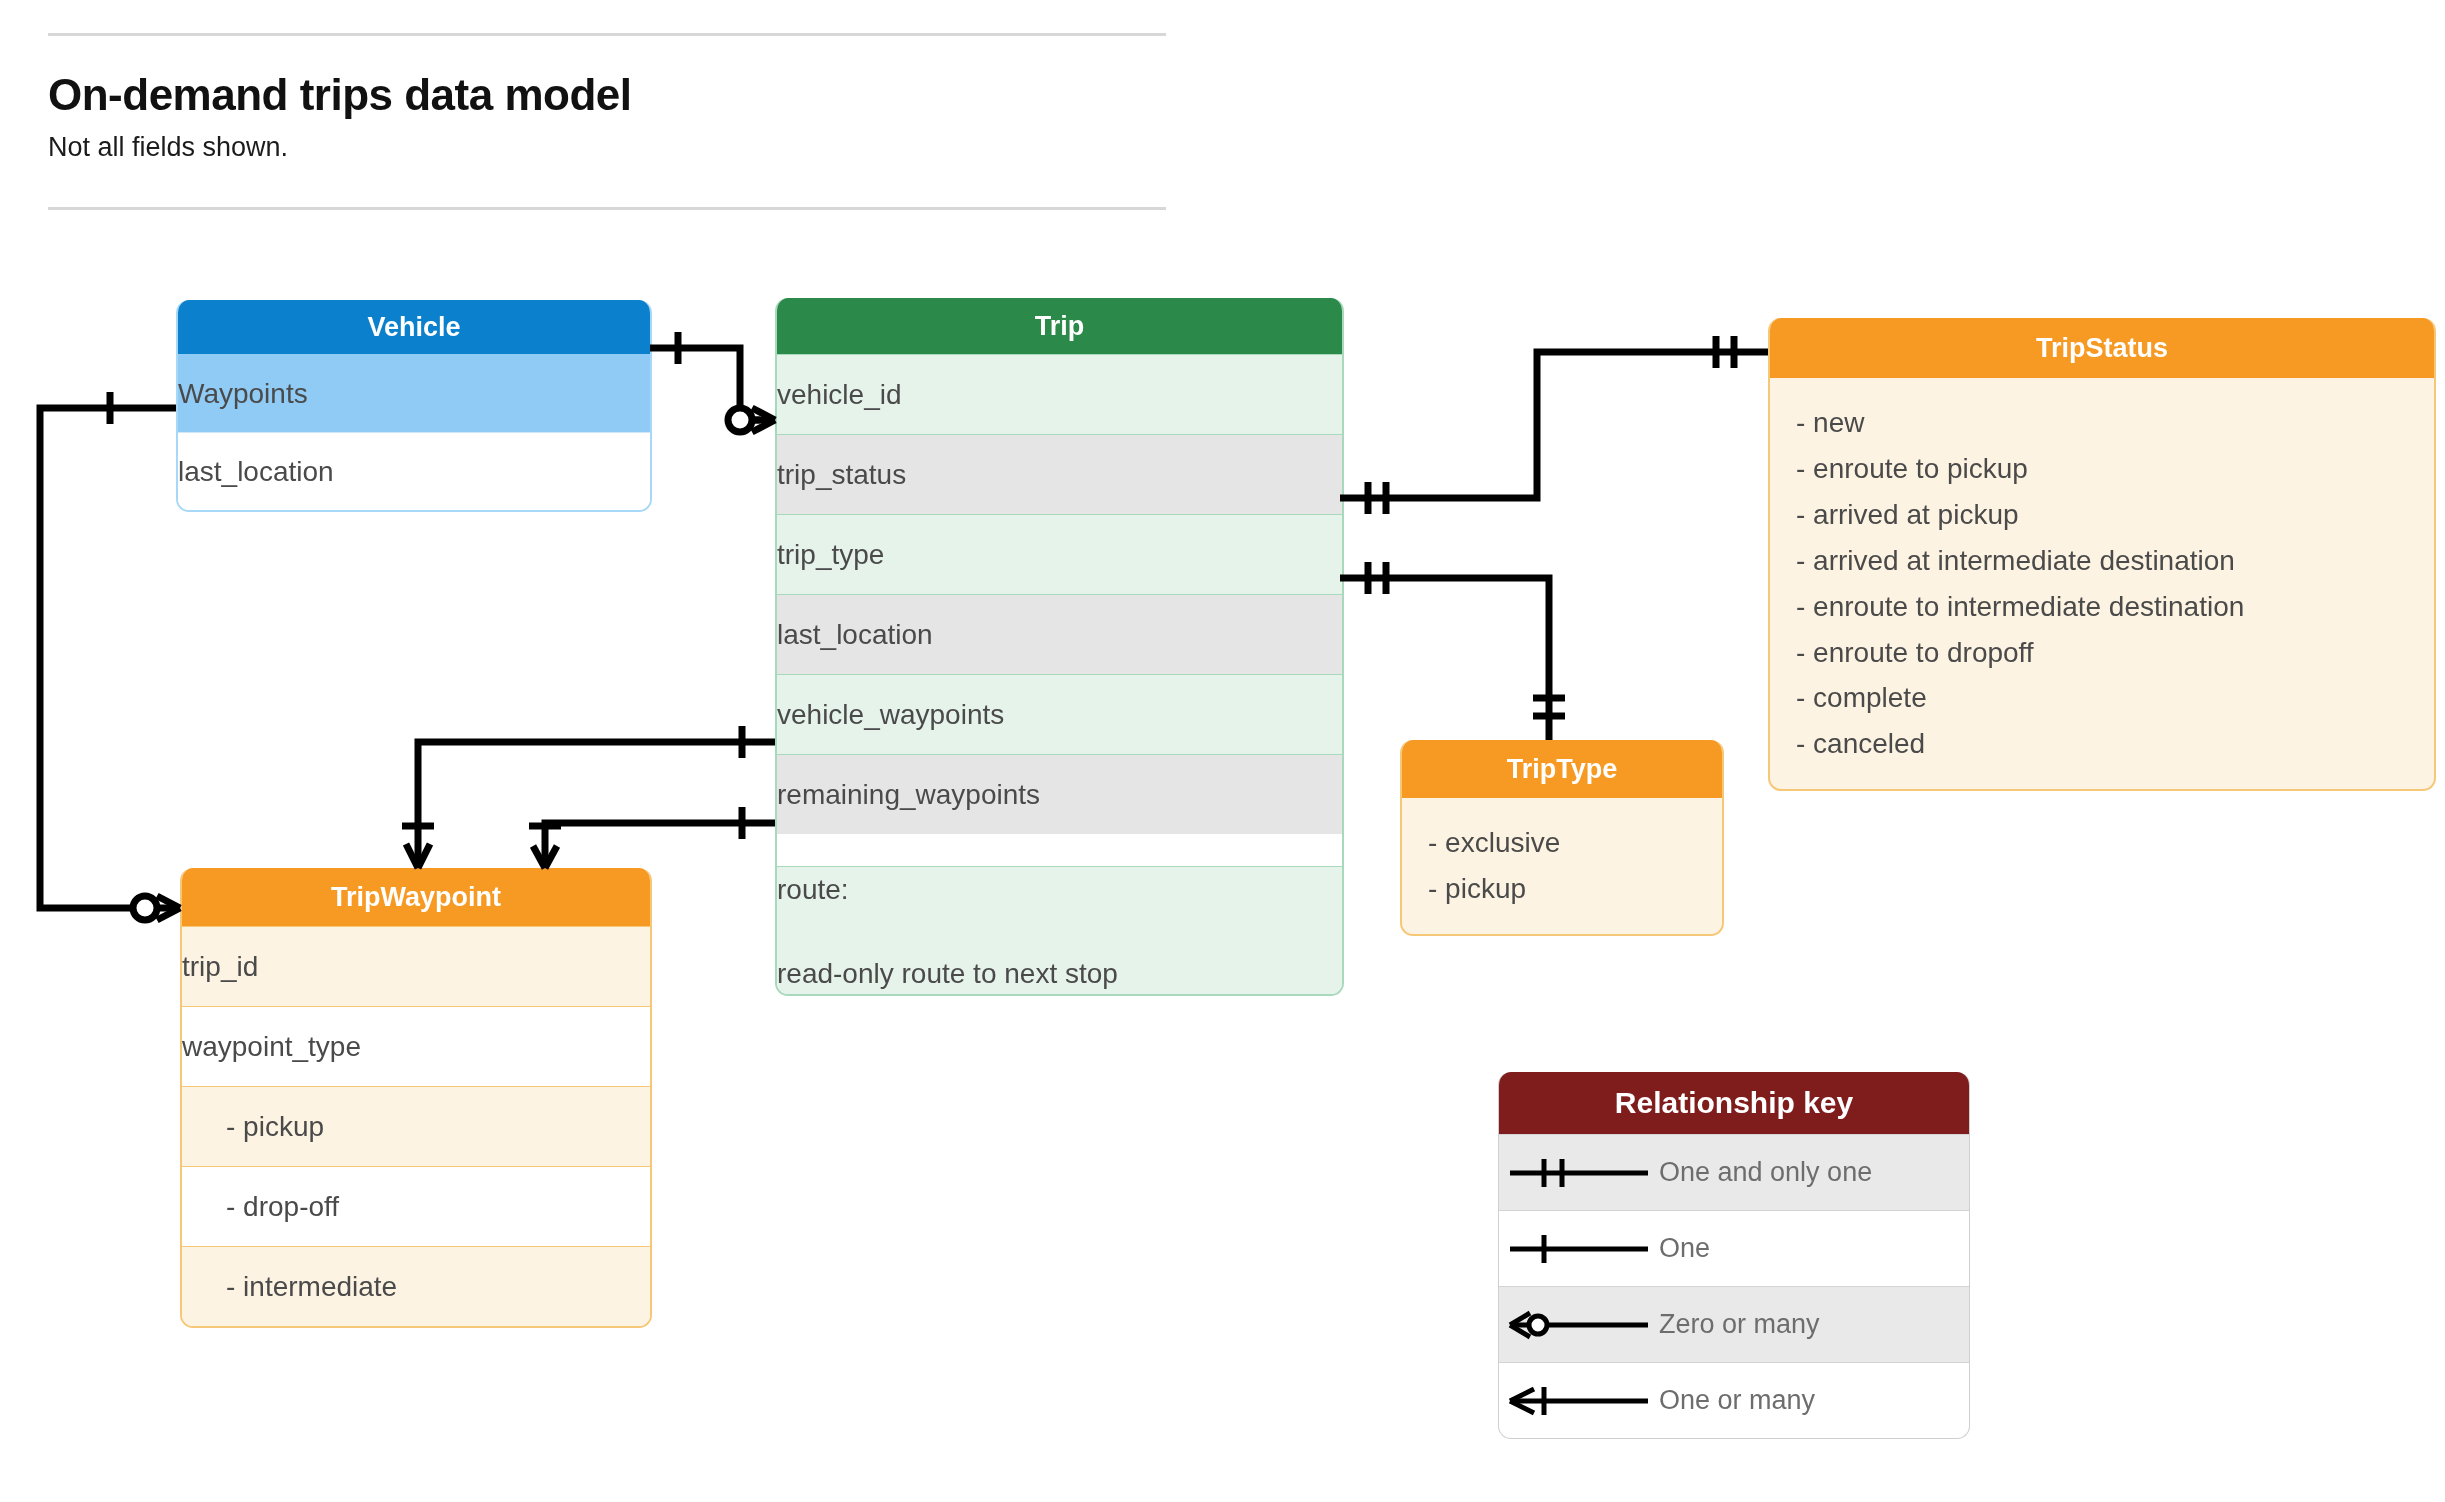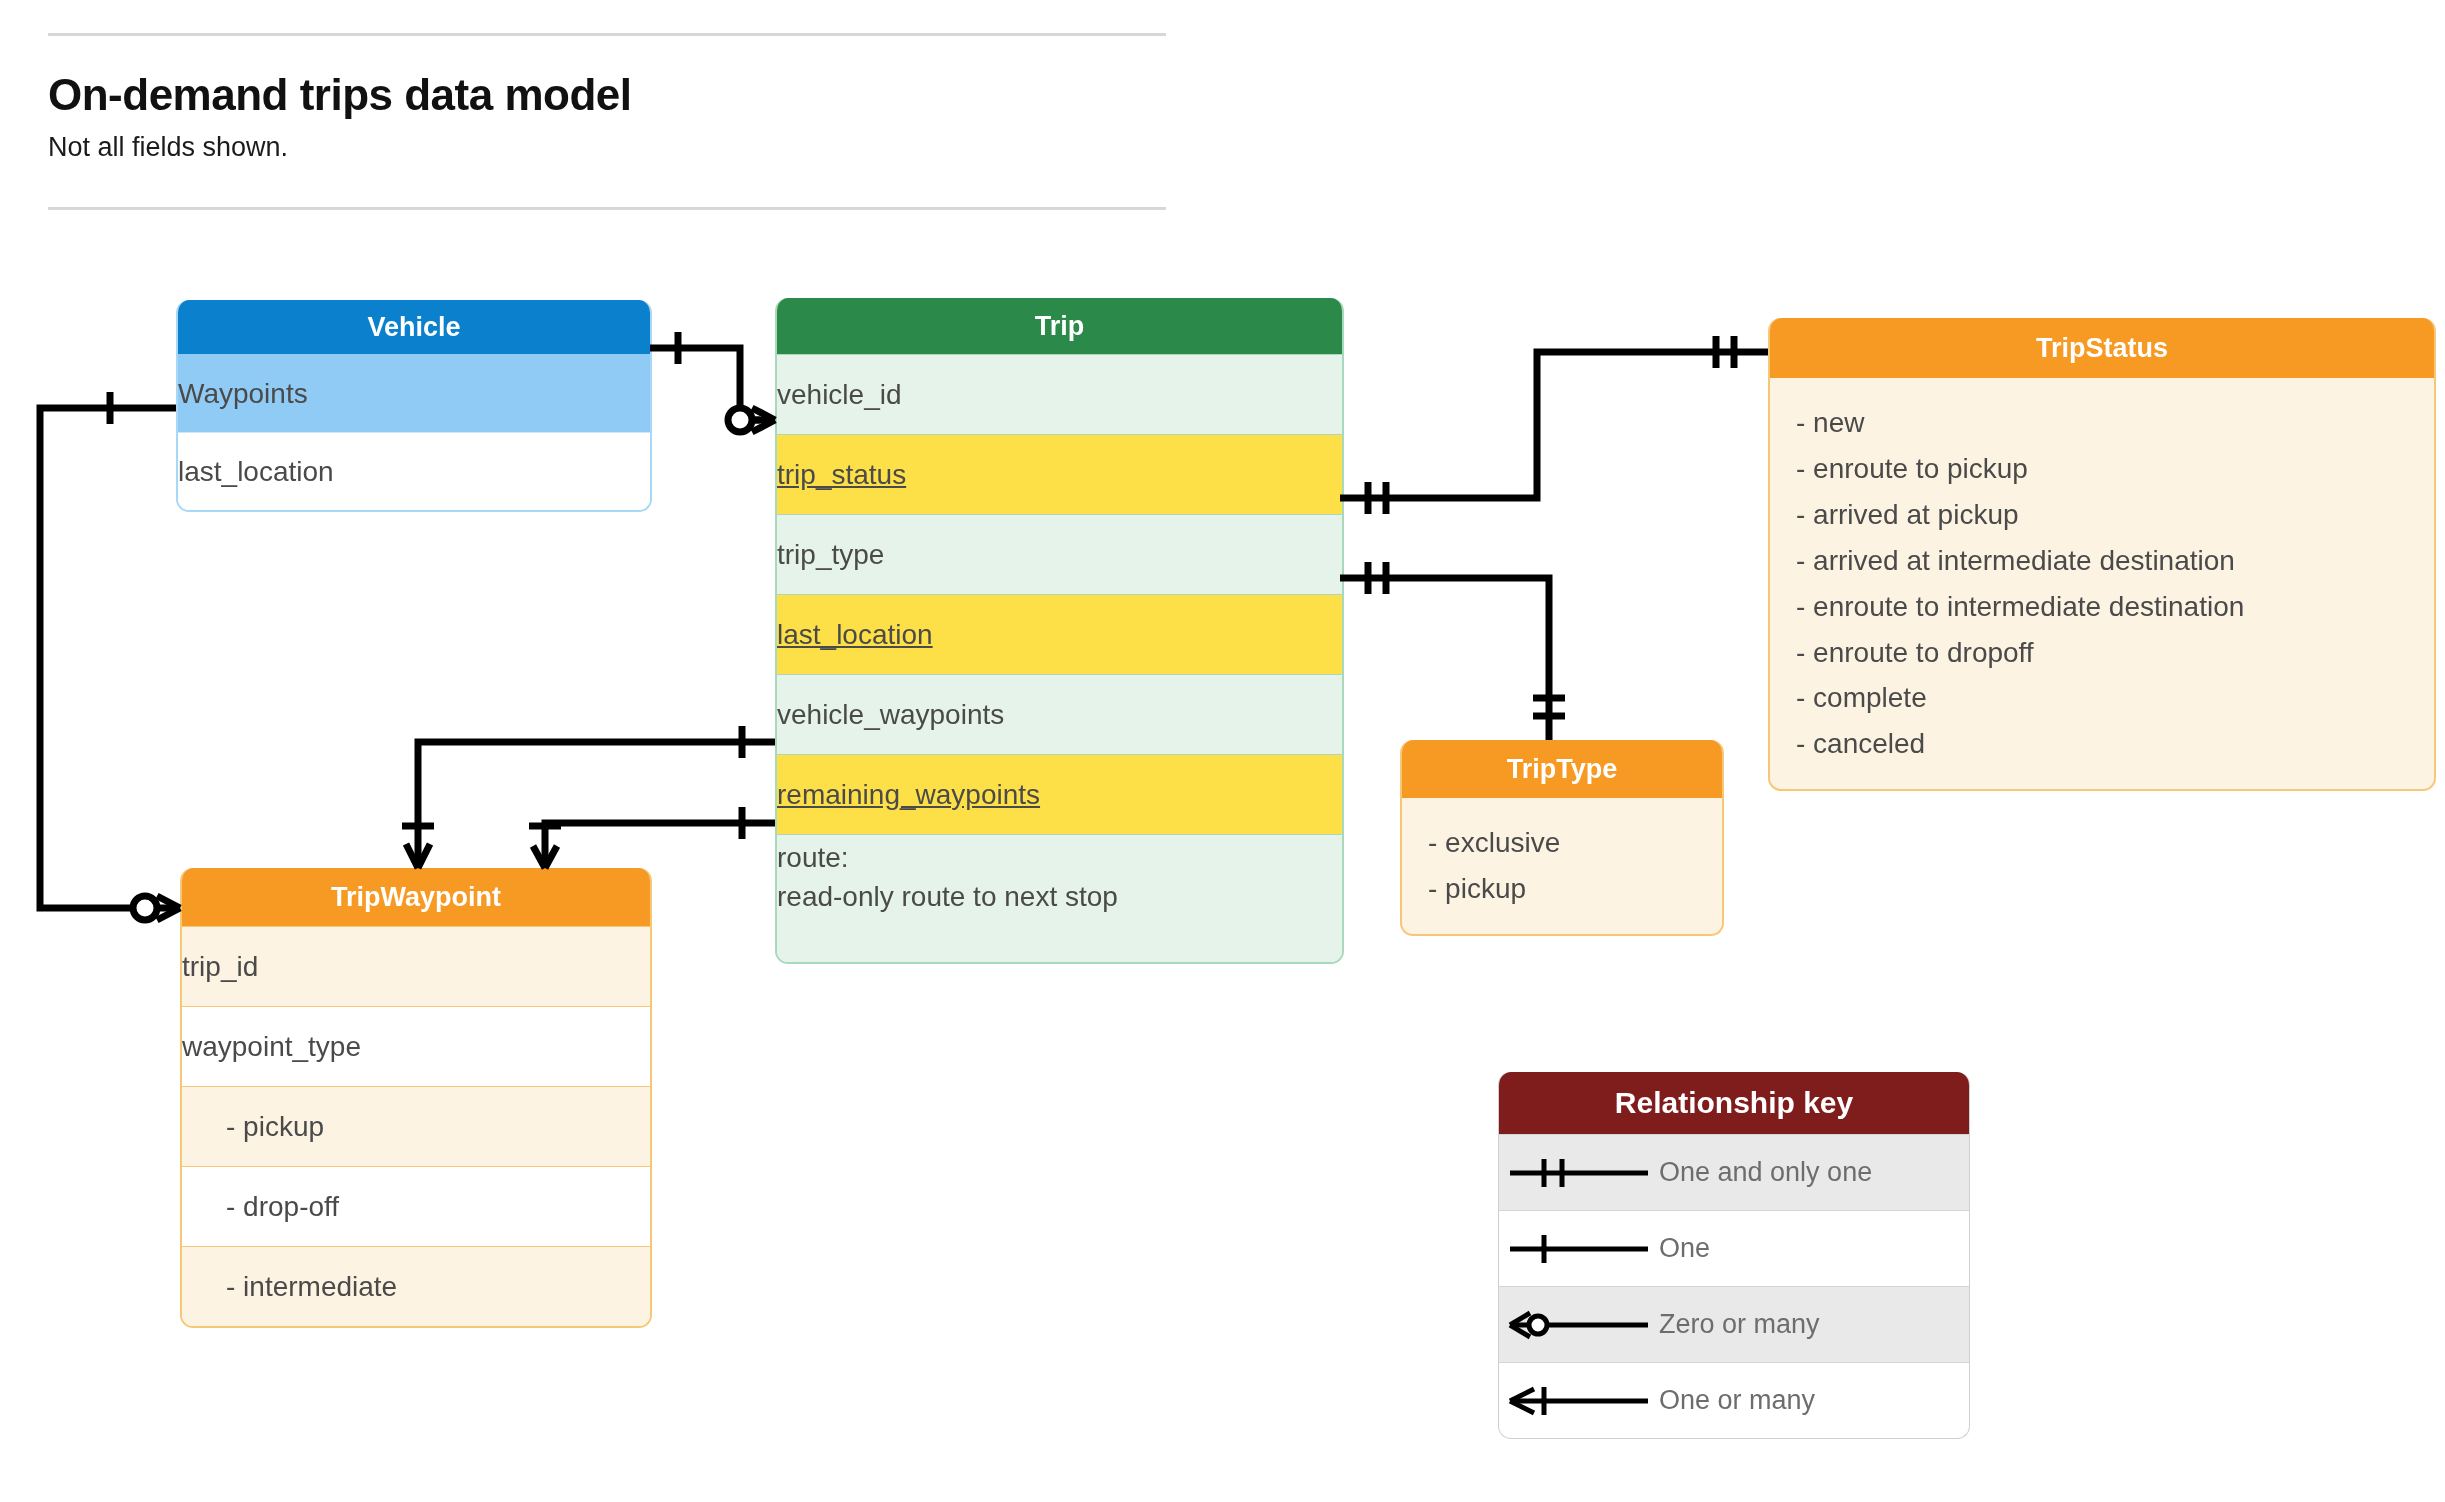--- a/index.html
+++ b/index.html
@@ -32,22 +32,23 @@
     text-align:center;color:#ffffff;font-weight:700;
     font-size:27px;line-height:1;
     display:flex;align-items:center;justify-content:center;
   }
   .entity .erow{
     font-size:28px;color:#4a4a4a;
     display:flex;align-items:center;
     box-sizing:border-box;
   }
   .entity .erow.multi{
-    flex-direction:column;align-items:flex-start;justify-content:flex-start;
+    flex-direction:column;align-items:flex-start;justify-content:space-between;
     line-height:1.38;
+    margin-top:32px;
   }
   .entity .elist{
     font-size:28px;color:#4a4a4a;
     padding:22px 0 22px 26px;
     line-height:1.64;
     box-sizing:border-box;
   }
 
   
   #ent-vehicle{left:176px;top:300px;width:472px;
@@ -55,21 +56,21 @@
   #ent-vehicle .ehead{background:#0b81cd;height:54px;text-align:right;}
   #ent-vehicle .row-waypoints{background:#8fcbf5;height:78px;border-top:1px solid #8fcbf5;}
   #ent-vehicle .row-lastloc{background:#ffffff;height:78px;border-top:1px solid #cfe7fa;}
 
   
   #ent-trip{left:775px;top:298px;width:565px;
     border:2px solid #a9d9bd;border-top:none;background:#ffffff;}
   #ent-trip .ehead{background:#2b8a4a;height:56px;}
   #ent-trip .erow{height:80px;border-top:1px solid #a9d9bd;}
   #ent-trip .erow.alt{background:#e6f3ea;}
-  #ent-trip .erow.plain{background:#fde047;text-decoration:underline;}
+  #ent-trip .erow.plain{background:#e5e5e5;}
   #ent-trip .erow.multi{height:128px;background:#e6f3ea;padding-top:4px;}
 
   
   #ent-tripwaypoint{left:180px;top:868px;width:468px;
     border:2px solid #f7c778;border-top:none;background:#ffffff;}
   #ent-tripwaypoint .ehead{background:#f79a23;height:58px;}
   #ent-tripwaypoint .erow{height:80px;border-top:1px solid #f7c778;}
   #ent-tripwaypoint .erow.alt{background:#fdf3e2;}
   #ent-tripwaypoint .erow.plain{background:#ffffff;}
   #ent-tripwaypoint .erow.indent{padding-left:44px;}

